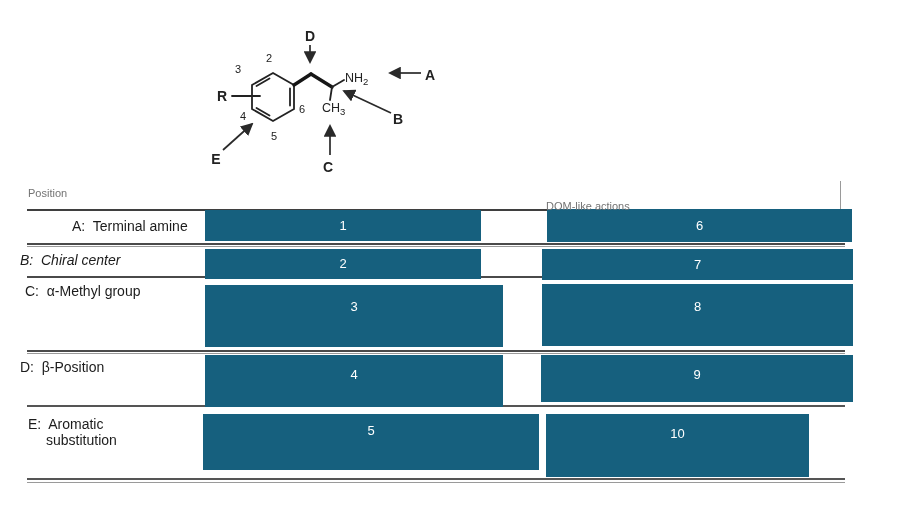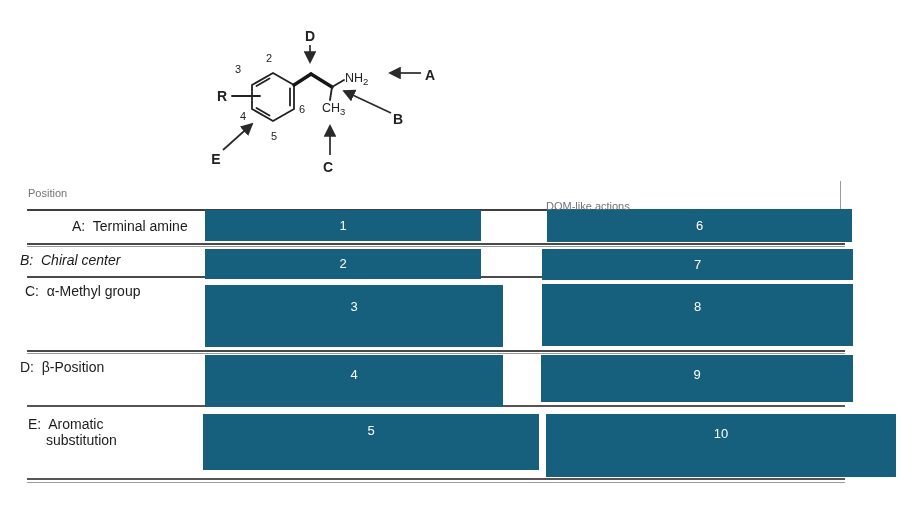--- a/index.html
+++ b/index.html
@@ -118,15 +118,15 @@
   <div class="redact" style="left:205px;top:210px;width:276px;height:31px;padding-top:8px;">1</div>
   <div class="redact" style="left:205px;top:249px;width:276px;height:30px;padding-top:7px;">2</div>
   <div class="redact" style="left:205px;top:285px;width:298px;height:62px;padding-top:14px;">3</div>
   <div class="redact" style="left:205px;top:355px;width:298px;height:52px;padding-top:12px;">4</div>
   <div class="redact" style="left:203px;top:414px;width:336px;height:56px;padding-top:9px;">5</div>
 
   <div class="redact" style="left:547px;top:209px;width:305px;height:33px;padding-top:9px;">6</div>
   <div class="redact" style="left:542px;top:249px;width:311px;height:31px;padding-top:8px;">7</div>
   <div class="redact" style="left:542px;top:284px;width:311px;height:62px;padding-top:15px;">8</div>
   <div class="redact" style="left:541px;top:355px;width:312px;height:47px;padding-top:12px;">9</div>
-  <div class="redact" style="left:546px;top:414px;width:350px;height:63px;padding-top:12px;">10</div>
+  <div class="redact" style="left:546px;top:414px;width:263px;height:63px;padding-top:12px;">10</div>
 
 </div>
 
 </body></html>

